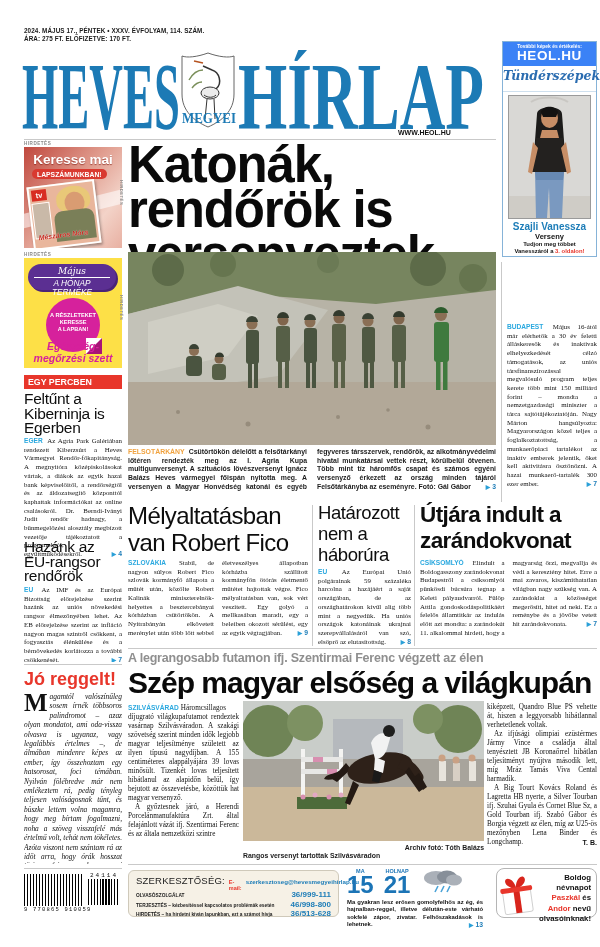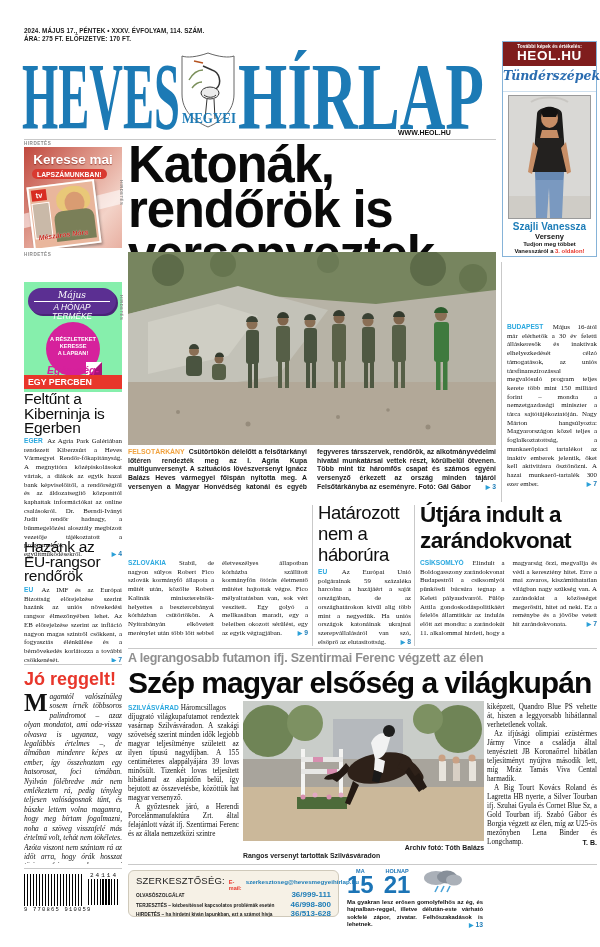--- a/index.html
+++ b/index.html
@@ -7,21 +7,21 @@
         font-family:"Liberation Sans",sans-serif;color:#111;}
   .abs{position:absolute;}
   
   .dateline{font-size:6.3px;line-height:7.6px;font-weight:bold;color:#1a1a1a;letter-spacing:.1px;}
   .website{font-size:7px;font-weight:bold;color:#111;}
   
   .hrule{height:1px;background:#c9c9c9;}
   .vrule{width:1px;background:#c9c9c9;}
   
   .promo{border:1px solid #86b3d8;background:#fff;box-sizing:border-box;}
-  .promo-head{background:#7f1d1d;color:#fff;text-align:center;padding:2px 1px 3px;}
+  .promo-head{background:#3b82f6;color:#fff;text-align:center;padding:2px 1px 3px;}
   .promo-head .l1{font-size:4.9px;font-weight:bold;display:block;}
   .promo-head .l2{font-size:13.5px;font-weight:bold;letter-spacing:.6px;display:block;line-height:14px;}
   .promo-script{font-family:"DejaVu Serif",serif;font-style:italic;font-weight:bold;
                 color:#2a6cb0;font-size:12.5px;text-align:center;padding:2px 0 8px;border-bottom:1px solid #cfe0ee;}
   .promo-photo{margin:3px auto 2px;display:block;border:1px solid #9a9a9a;}
   .promo-name{color:#1d7db8;font-weight:bold;font-size:10px;text-align:center;line-height:11px;}
   .promo-tag{font-weight:bold;font-size:7.5px;text-align:center;line-height:9px;}
   .promo-note{font-weight:bold;font-size:5.9px;text-align:center;line-height:7px;}
   .red{color:#e8362b;}
   
@@ -37,21 +37,21 @@
   .mag{position:absolute;left:6px;top:36px;width:64px;height:60px;background:#e9b69c;border:2px solid #fff;
        transform:rotate(-7deg);box-shadow:1px 2px 3px rgba(0,0,0,.35);overflow:hidden;}
   .mag .tvbox{position:absolute;left:2px;top:2px;width:15px;height:11px;background:#d82c22;color:#fff;
        font-weight:bold;font-size:7.5px;text-align:center;line-height:11px;}
   .mag .hair{position:absolute;right:4px;top:2px;width:34px;height:26px;background:#e9c878;border-radius:50% 50% 40% 40%;}
   .mag .face{position:absolute;right:10px;top:8px;width:20px;height:22px;background:#d99c72;border-radius:50%;}
   .mag .torso{position:absolute;right:2px;top:26px;width:40px;height:30px;background:#7a7f58;border-radius:8px 8px 0 0;}
   .mag .mname{position:absolute;left:4px;bottom:7px;color:#c62a20;font-style:italic;font-weight:bold;font-size:7px;
        text-shadow:0 0 1px #fff;}
   .mag .thumb{position:absolute;left:2px;top:16px;width:16px;height:34px;background:#c9b9a8;outline:1px solid #fff;}
-  .ad2{background:#86efac;overflow:hidden;margin-top:24px;}
+  .ad2{background:#fde047;overflow:hidden;}
   .ad2-banner{position:absolute;left:4px;top:6px;width:88px;height:26px;background:#5b2f92;border-radius:13px;
        color:#fff;text-align:center;box-shadow:2px 2px 0 #4a2478;}
   .ad2-banner .scr{display:block;font-family:"DejaVu Serif",serif;font-style:italic;font-size:9px;line-height:10px;margin-top:2px;}
   .ad2-banner .big{display:block;font-weight:normal;font-style:italic;font-size:8.3px;line-height:9px;border-top:1px solid #fff;
        margin:1px 6px 0;padding-top:1px;}
   .sticker{position:absolute;left:22px;top:40px;width:54px;height:54px;background:#d6219c;border-radius:50%;
        color:#fff;font-weight:bold;font-size:5.6px;text-align:center;line-height:7px;padding-top:14px;box-sizing:border-box;}
   .sticker .fold{position:absolute;right:-2px;bottom:-2px;width:0;height:0;
        border-left:16px solid #fff;border-top:16px solid #a81378;transform:rotate(90deg);}
   .ad2-prod{position:absolute;left:0;bottom:4px;width:100%;text-align:center;color:#d6219c;
@@ -311,20 +311,21 @@
     <span class="pref"><span class="arw">▶</span> <span>3</span></span>
   </div>
 
   <div class="abs vrule" style="left:501px;top:262px;height:240px;"></div>
   <div class="abs body" style="left:507px;top:323px;width:90px;height:178px;">
     <span class="lead">BUDAPEST</span>
     <span>Május 16-ától már elérhetők a 30 év feletti álláskeresők és inaktívak elhelyezkedését célzó támogatások, az uniós társfinanszírozással megvalósuló program teljes kerete több mint 150 milliárd forint – mondta a nemzetgazdasági miniszter a tárca sajtótájékoztatóján. Nagy Márton hangsúlyozta: Magyarországon közel teljes a foglalkoztatottság, a munkaerőpiaci tartalékot az inaktív emberek jelentik, őket kell aktivitásra ösztönözni. A hazai munkaerő-tartalék 300 ezer ember.</span>
     <span class="pref"><span class="arw">▶</span> <span>7</span></span>
   </div>
 
+  <div class="abs shead" style="left:128px;top:502px;width:182px;">Mélyaltatásban van Robert Fico</div>
   <div class="abs body cols2" style="left:128px;top:559px;width:180px;height:87px;">
     <span class="lead">SZLOVÁKIA</span>
     <span>Stabil, de nagyon súlyos Robert Fico szlovák kormányfő állapota a műtét után, közölte Robert Kalinák miniszterelnök-helyettes a besztercebányai kórházban csütörtökön. A Nyitrabányán elkövetett merénylet után több lőtt sebbel életveszélyes állapotban kórházba szállított kormányfőn ötórás életmentő műtétet hajtottak végre. Fico mélyaltatásban van, sok vért veszített. Egy golyó a mellkasában maradt, egy a beleiben okozott sérülést, egy az egyik végtagjában.</span>
     <span class="pref"><span class="arw">▶</span> <span>9</span></span>
   </div>
 
   <div class="abs vrule" style="left:312px;top:505px;height:141px;"></div>
 
   <div class="abs shead-sm" style="left:318px;top:502px;width:94px;">Határozott nem a háborúra</div>
   <div class="abs body" style="left:318px;top:568px;width:93px;height:78px;">
@@ -443,14 +444,30 @@
         <ellipse cx="34" cy="12" rx="8" ry="5.5" fill="#aab0b8"></ellipse>
         <path d="M18 18l-3 6m9-6l-3 6m9-6l-3 6" stroke="#4aa3d8" stroke-width="1.6" fill="none"></path>
       </svg>
     </div>
     <div class="w-text">
       <span>Ma gyakran lesz erősen gomolyfelhős az ég, és hajnalban-reggel, illetve délután-este várható sokfelé zápor, zivatar. Felhőszakadások is lehetnek.</span>
       <span class="pref"><span class="arw">▶</span> <span>13</span></span>
     </div>
   </div>
 
+  <div class="abs nameday" style="left:496px;top:868px;width:101px;height:50px;">
+    <svg style="position:absolute;left:2px;top:6px;transform:rotate(-8deg);" width="36" height="40" viewBox="0 0 36 40">
+      <rect x="4" y="14" width="28" height="24" rx="2" fill="#fff" stroke="#d0d0d0"></rect>
+      <rect x="15" y="14" width="6" height="24" fill="#d8251c"></rect>
+      <path d="M18 14c-8-2-12-8-9-11 3-2 8 2 9 9 1-7 6-11 9-9 3 3-1 9-9 11z" fill="#d8251c"></path>
+      <rect x="2" y="12" width="32" height="5" rx="2" fill="#e8362b"></rect>
+    </svg>
+    <div class="nd-text">
+      <span>Boldog névnapot</span><br>
+      <span class="red">Paszkál</span>
+      <span>és</span><br>
+      <span class="red">Andor</span>
+      <span>nevű</span><br>
+      <span>olvasóinknak!</span>
+    </div>
+  </div>
 
 </div>
 
 </body></html>

